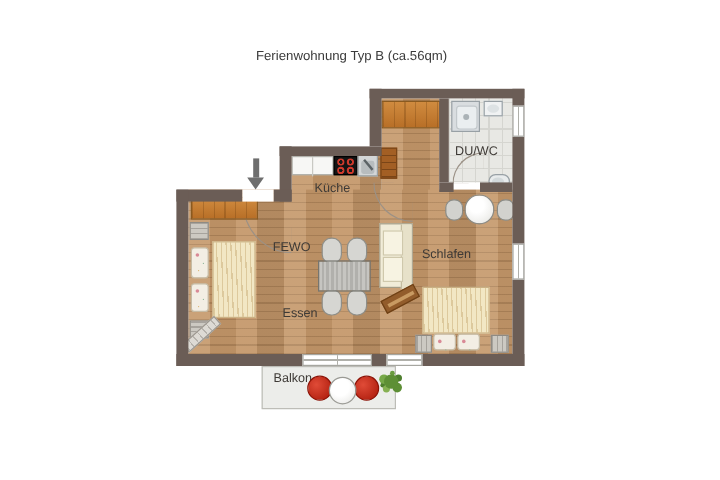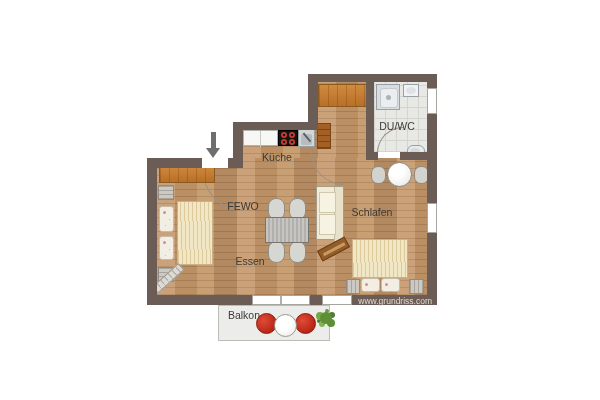--- a/index.html
+++ b/index.html
@@ -56,20 +56,21 @@
       linear-gradient(180deg,#d08b3f,#b86f27);
     border:1px solid #8a5a20;box-sizing:border-box;}
   .burner{position:absolute;width:6px;height:6px;border-radius:50%;
     background:radial-gradient(circle,#181818 0 32%,#cf3a2c 38% 78%,#181818 82%);}
 </style>
 </head>
 <body>
 
 <div id="canvas">
 
+  <div class="lbl" style="left:293px;top:47px;font-size:11px;color:#3b3b3b;">Ferienwohnung Typ B (ca.56qm)</div>
 
   <div class="abs floor wood" style="left:318px;top:82px;width:48px;height:86px;"></div>
   <div class="abs floor wood" style="left:243px;top:130px;width:75px;height:38px;"></div>
   <div class="abs floor wood" style="left:157px;top:158px;width:270px;height:137px;"></div>
   <div class="abs floor tile" style="left:374px;top:82px;width:53px;height:70px;"></div>
 
   <div class="abs arc arcBL" style="left:202px;top:168px;width:40px;height:42px;"></div>
   <div class="abs arc arcBL" style="left:311px;top:152px;width:32px;height:32px;"></div>
   <div class="abs arc arcTL" style="left:377px;top:127px;width:25px;height:25px;"></div>
 
@@ -173,15 +174,14 @@
   <div class="abs furn" style="left:274px;top:314px;width:23px;height:23px;border-radius:50%;border:1px solid #9a9a94;box-sizing:border-box;
        background:radial-gradient(circle at 40% 35%,#ffffff 0 40%,#e4e4e0 100%);z-index:3;"></div>
   <div class="abs furn" style="left:320px;top:312px;width:12px;height:12px;border-radius:50%;background:#5d8f35;
        box-shadow:-6px -2px 0 -2px #76a848,6px -3px 0 -3px #4e7f2e,-4px 6px 0 -3px #86b152,5px 5px 0 -2px #5d8f35,1px -7px 0 -4px #6a9c40,-7px 3px 0 -4px #4e7f2e;"></div>
 
   <div class="lbl" style="left:277px;top:157px;">Küche</div>
   <div class="lbl" style="left:243px;top:206px;text-align:center;">FEWO</div>
   <div class="lbl" style="left:250px;top:261px;">Essen</div>
   <div class="lbl" style="left:372px;top:212px;">Schlafen</div>
   <div class="lbl" style="left:397px;top:126px;">DU/WC</div>
-  <div class="abs top" style="left:336px;top:296px;width:96px;text-align:right;font-size:8.5px;color:#e0dacd;">www.grundriss.com</div>
 
 </div>
 
 </body></html>

